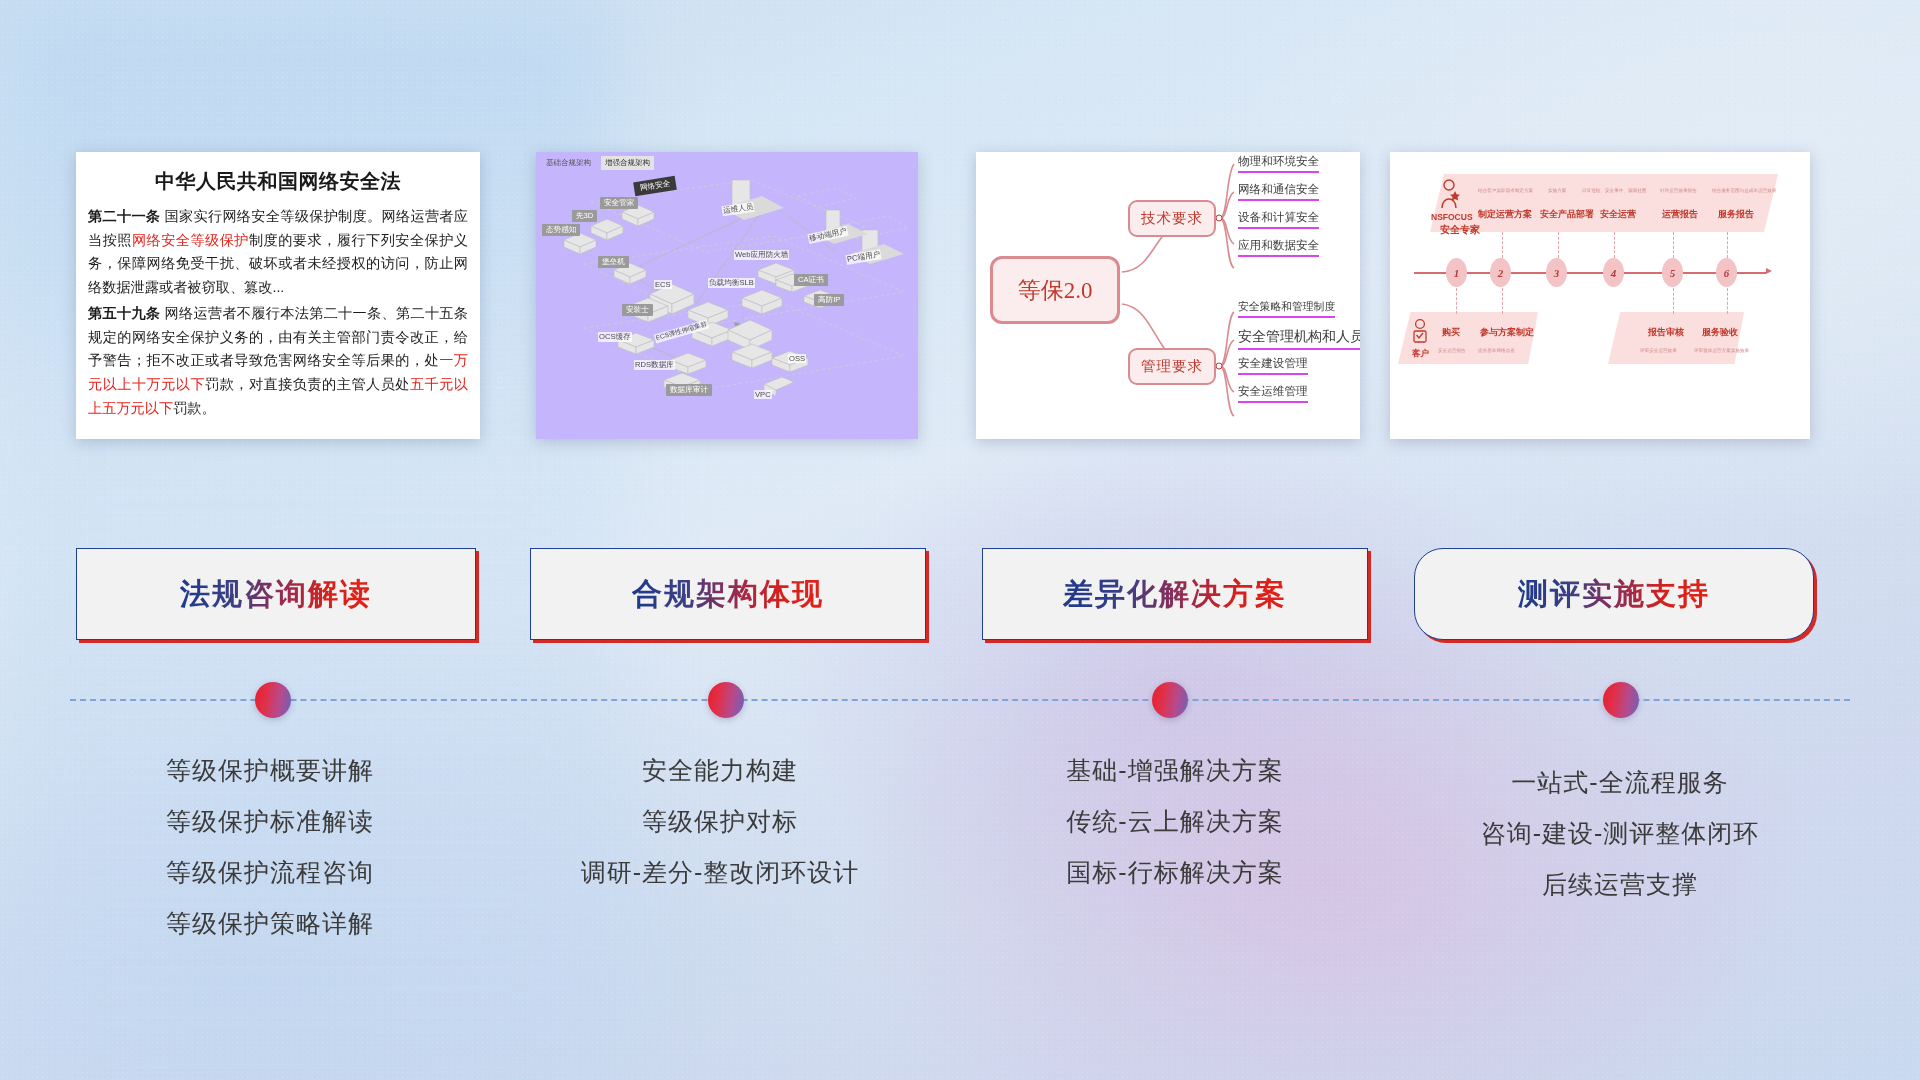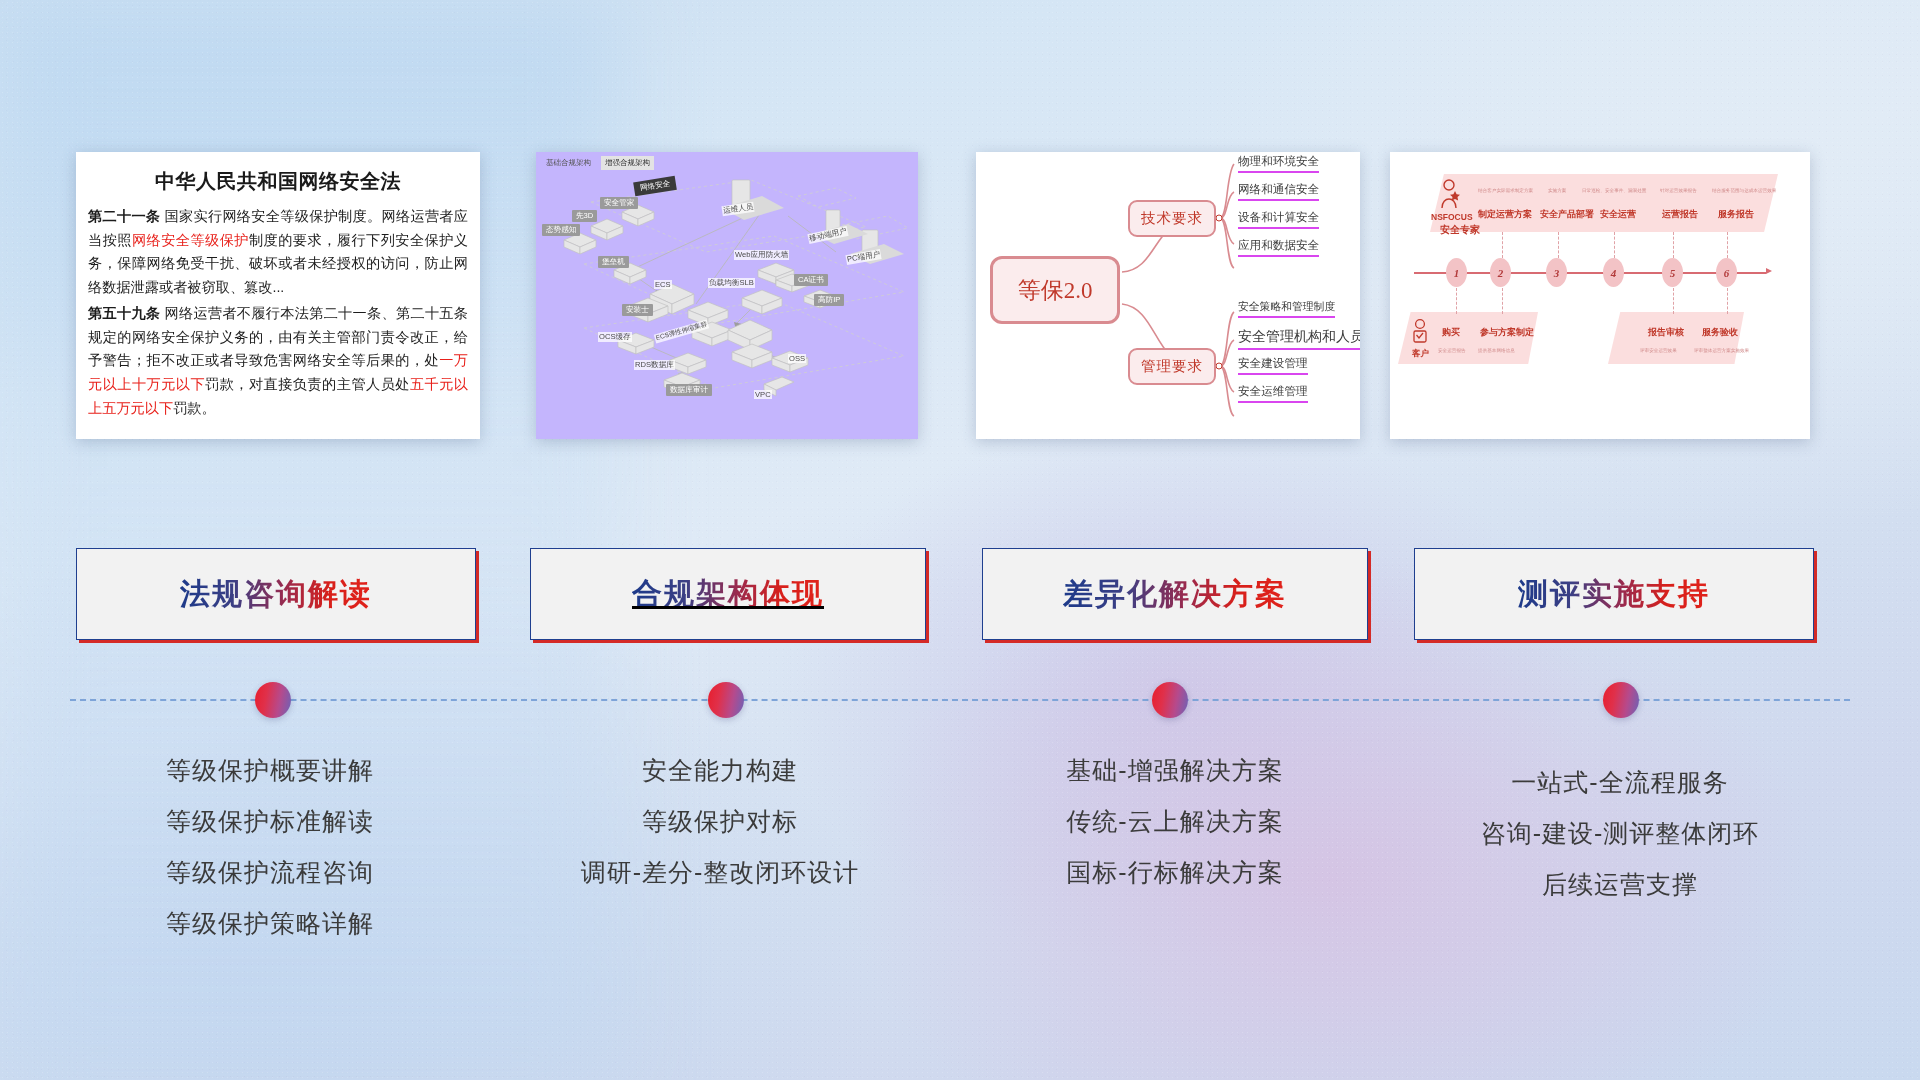--- a/index.html
+++ b/index.html
@@ -122,23 +122,23 @@
     box-shadow: 3px 3px 0 0 #d42a27;
     display: flex; align-items: center; justify-content: center;
   }
   .titlebox .tb-text {
     font-size: 30px; font-weight: 600; letter-spacing: 2px;
     background: linear-gradient(90deg, #1d3a8a 0%, #3c3f84 28%, #9b2a4d 55%, #d8201a 78%, #e0221b 100%);
     -webkit-background-clip: text; background-clip: text; color: transparent;
     font-family: "Liberation Sans","DejaVu Sans",sans-serif;
   }
   .tb1 { left: 76px;   width: 400px; }
-  .tb2 { left: 530px;  width: 396px; text-decoration: underline; }
+  .tb2 { left: 530px;  width: 396px; }
   .tb3 { left: 982px;  width: 386px; }
-  .tb4 { left: 1414px; width: 400px; }
+  .tb4 { left: 1414px; width: 400px; border-radius: 29px; }
 
   
   .tl-line {
     position: absolute; left: 70px; top: 699px; width: 1780px; height: 0;
     border-top: 2.5px dashed #7ea4d8;
   }
   .tl-dot {
     position: absolute; top: 682px; width: 36px; height: 36px; border-radius: 50%;
     background: linear-gradient(100deg, #e81d2c 0%, #e0304a 32%, #b64a8c 66%, #6a63b8 100%);
     box-shadow: 0 2px 6px rgba(60,60,120,.25);

